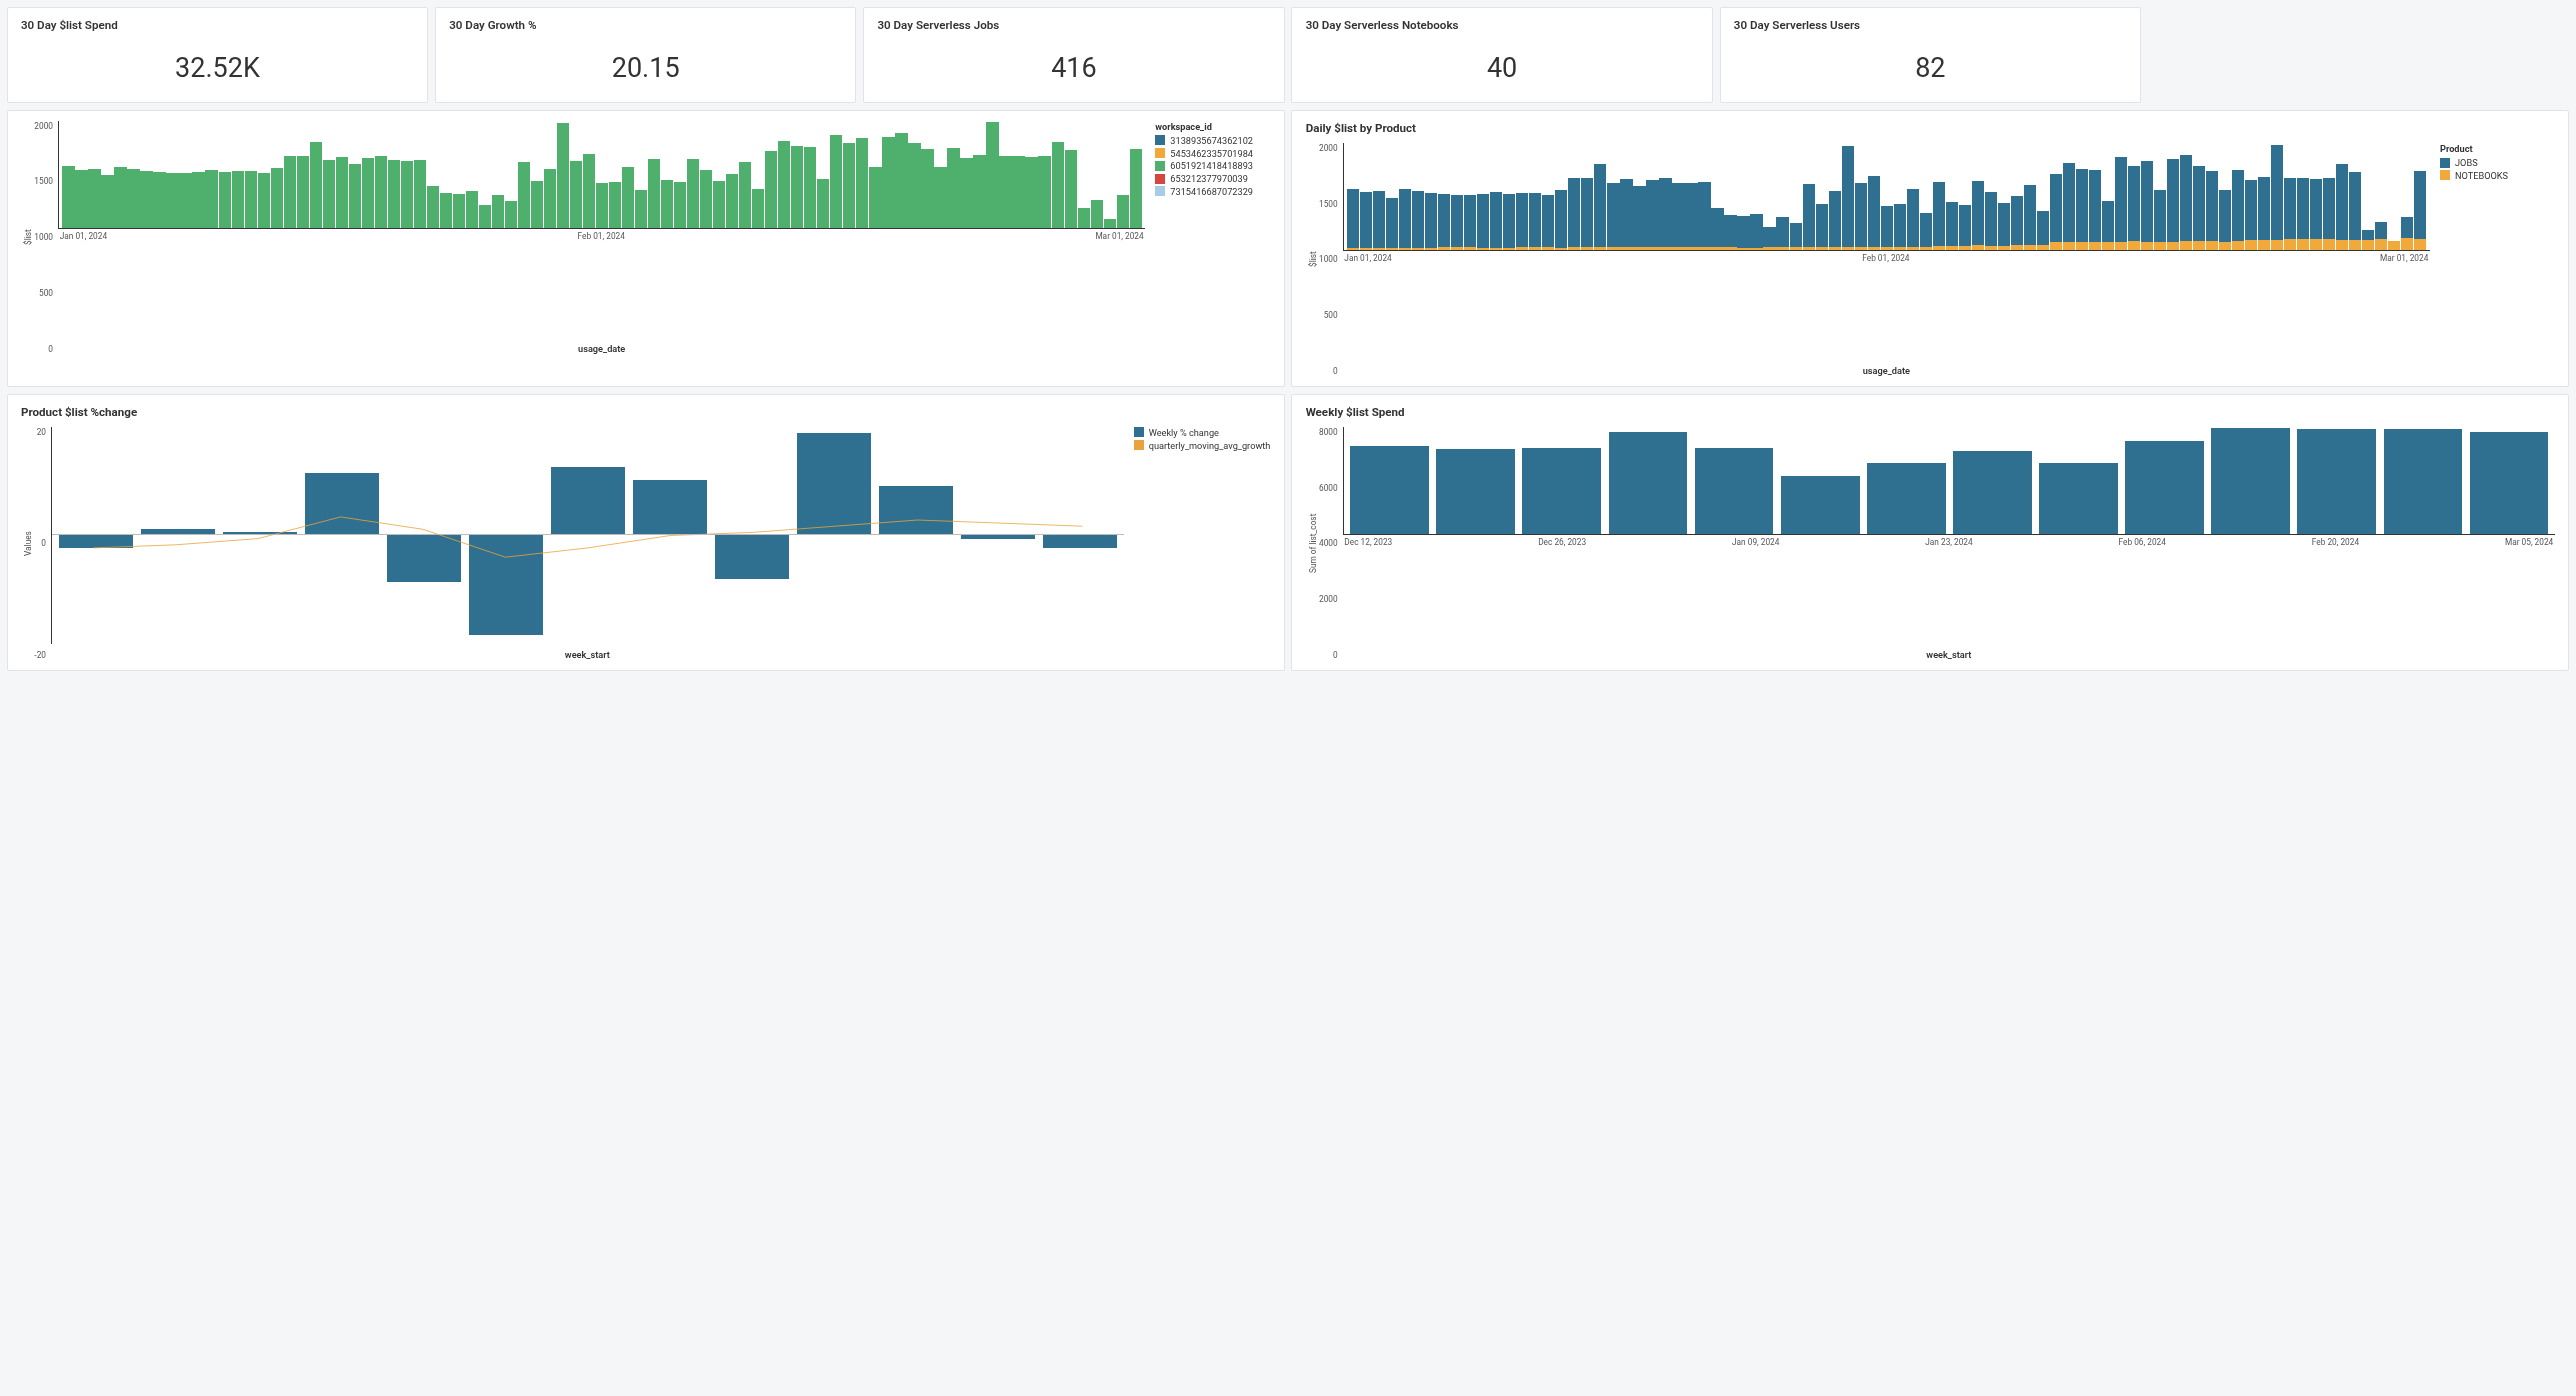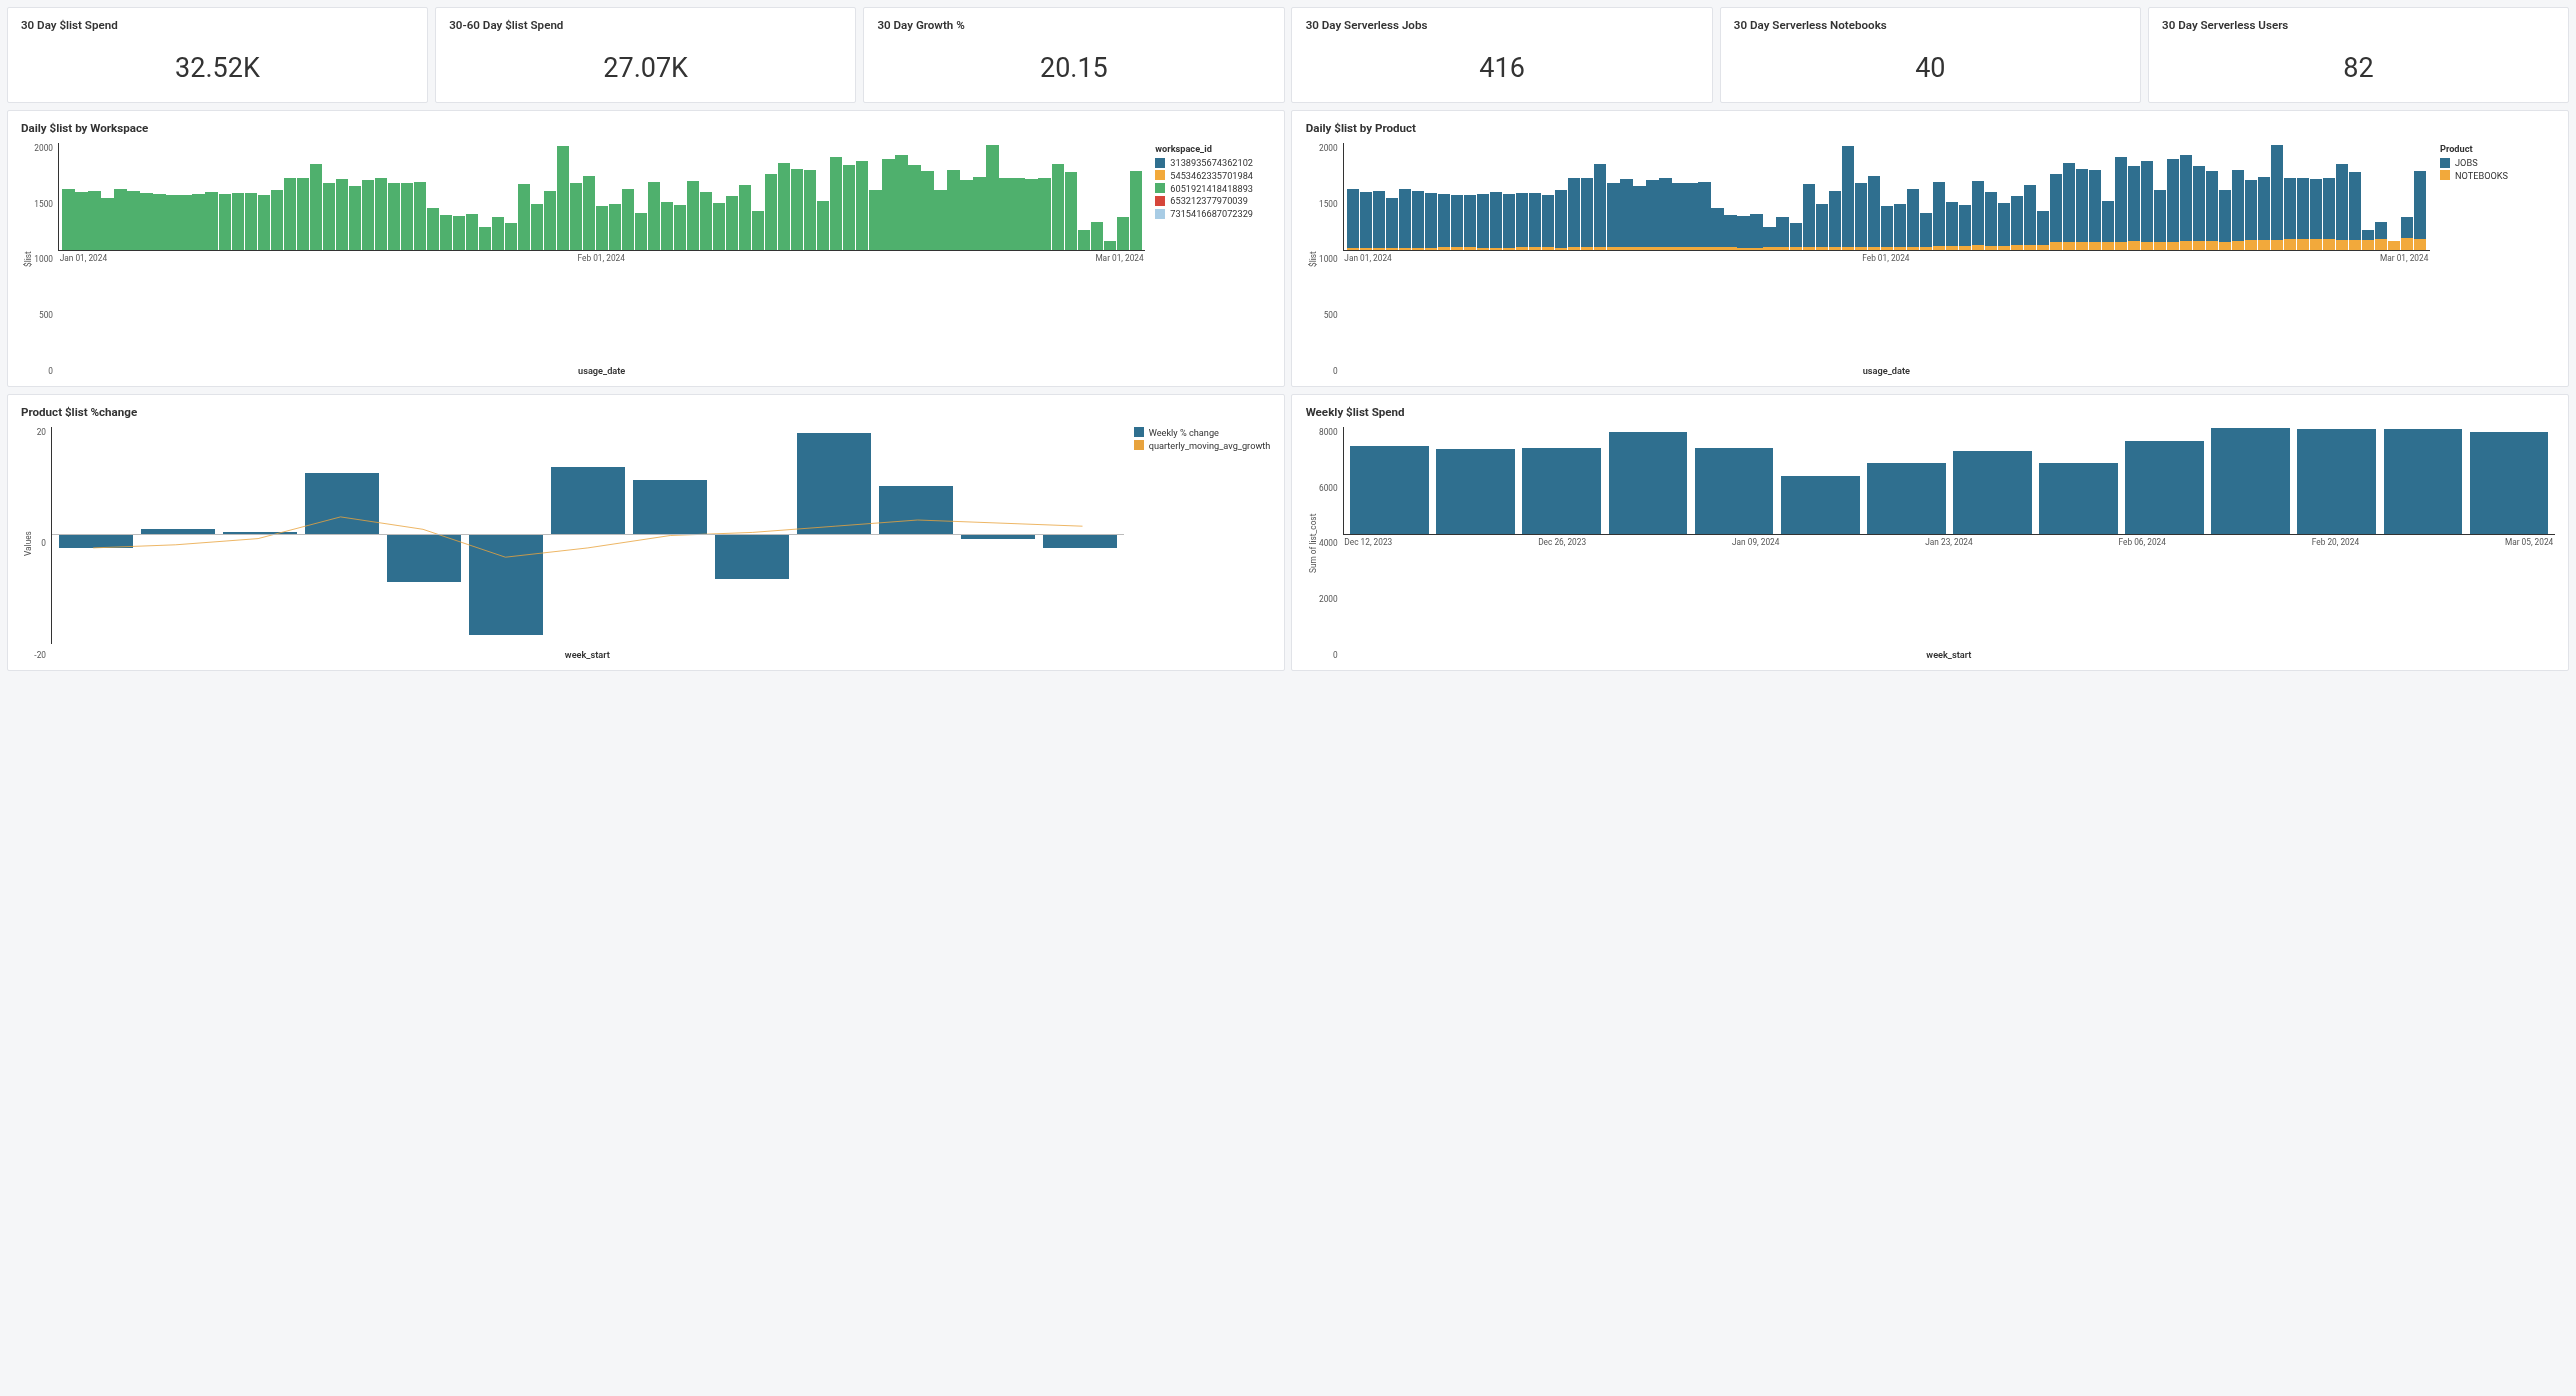--- a/index.html
+++ b/index.html
@@ -145,24 +145,20 @@
     border-top: 0.8px solid #bbb;
   }
 </style>
 </head>
 <body>
 
 <div class="grid kpi-row" id="kpi-row">
     <div class="card">
     <div class="kpi-title">30 Day $list Spend</div>
     <div class="kpi-value">32.52K</div>
-    </div>
-    <div class="card">
-    <div class="kpi-title">30-60 Day $list Spend</div>
-    <div class="kpi-value">27.07K</div>
     </div>
     <div class="card">
     <div class="kpi-title">30 Day Growth %</div>
     <div class="kpi-value">20.15</div>
     </div>
     <div class="card">
     <div class="kpi-title">30 Day Serverless Jobs</div>
     <div class="kpi-value">416</div>
     </div>
     <div class="card">
@@ -170,21 +166,20 @@
     <div class="kpi-value">40</div>
     </div>
     <div class="card">
     <div class="kpi-title">30 Day Serverless Users</div>
     <div class="kpi-value">82</div>
     </div>
   </div>
 
 <div class="grid chart-row" style="margin-top:6.7px">
   <div class="card">
-    <div class="chart-title">Daily $list by Workspace</div>
     <div class="chart-area" style="height:233px">
       <div class="y-label">$list</div>
       <div class="y-axis" id="ws-yaxis">
           <span>2000</span>
           <span>1500</span>
           <span>1000</span>
           <span>500</span>
           <span>0</span>
         </div>
       <div class="plot-zone">

